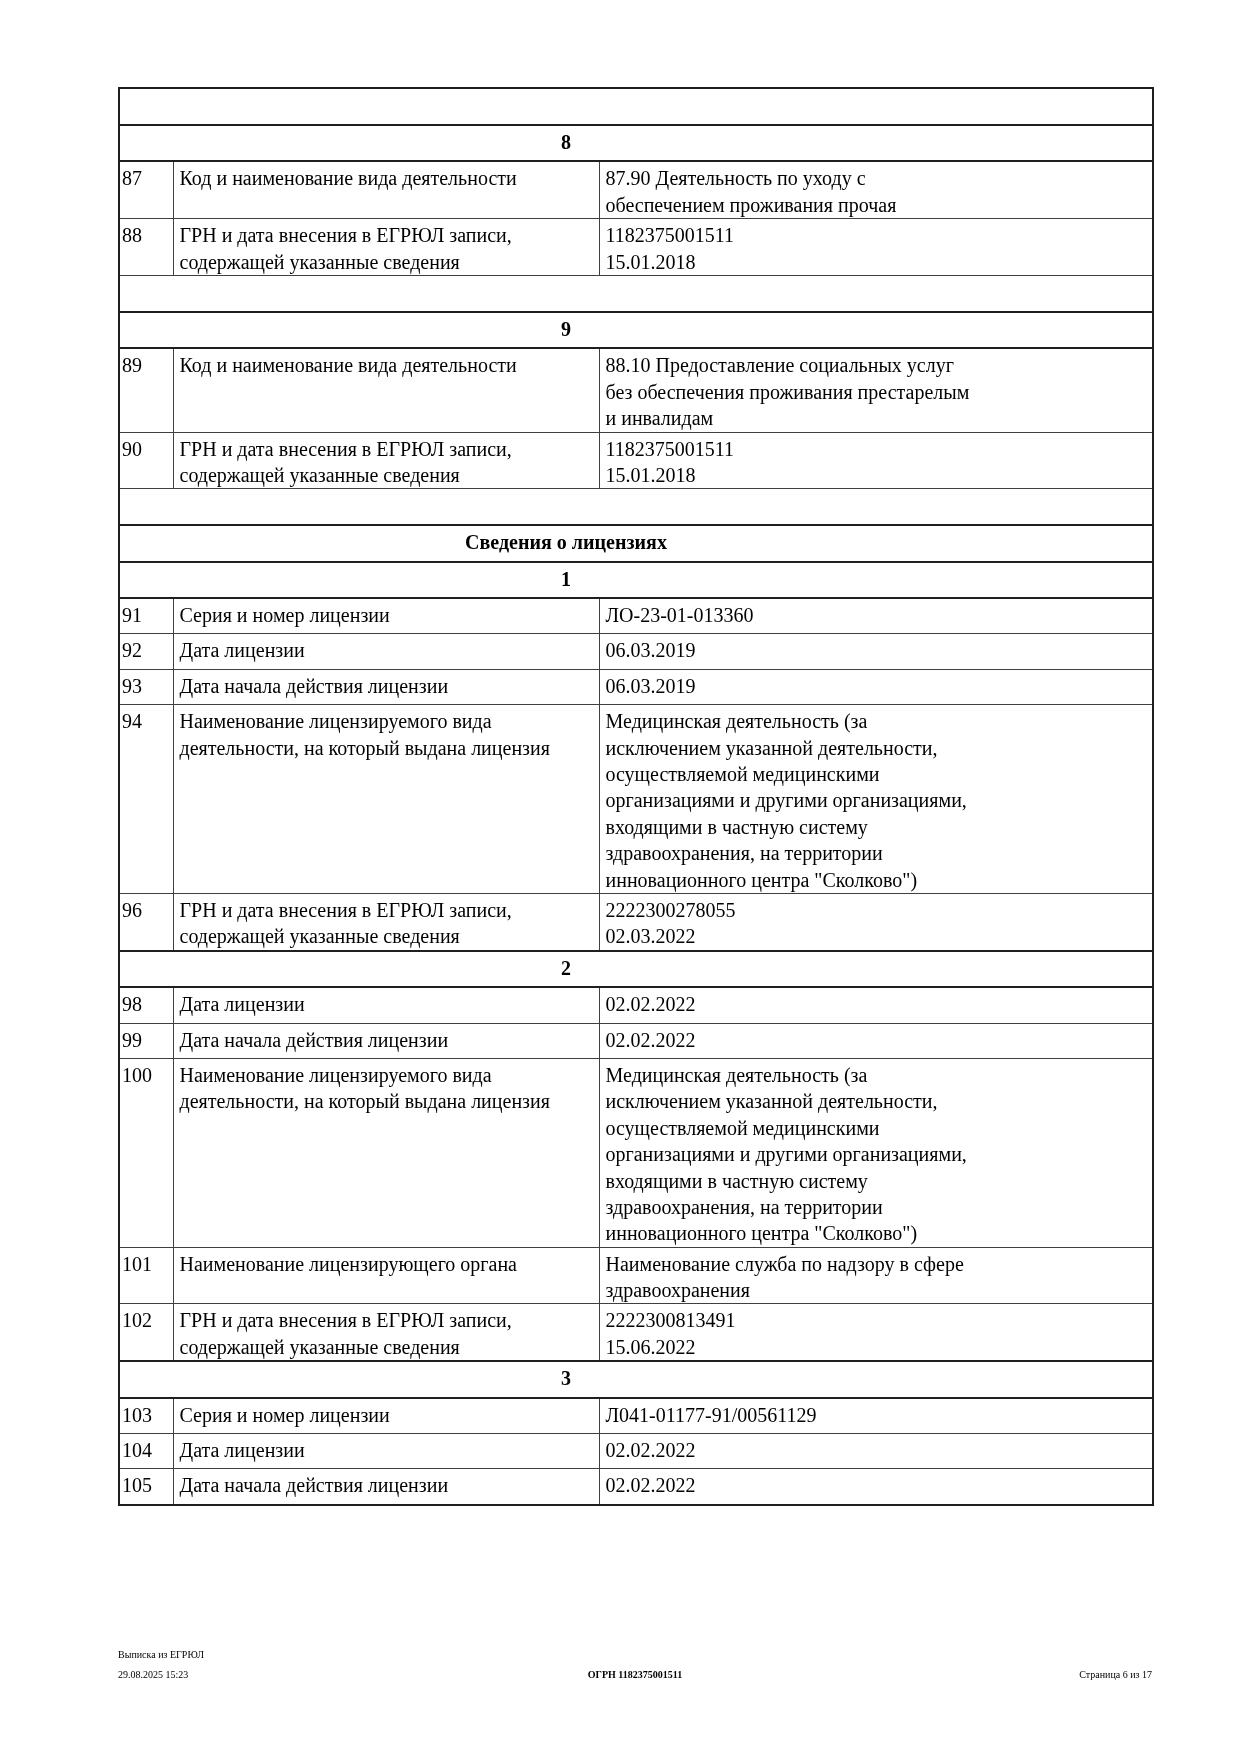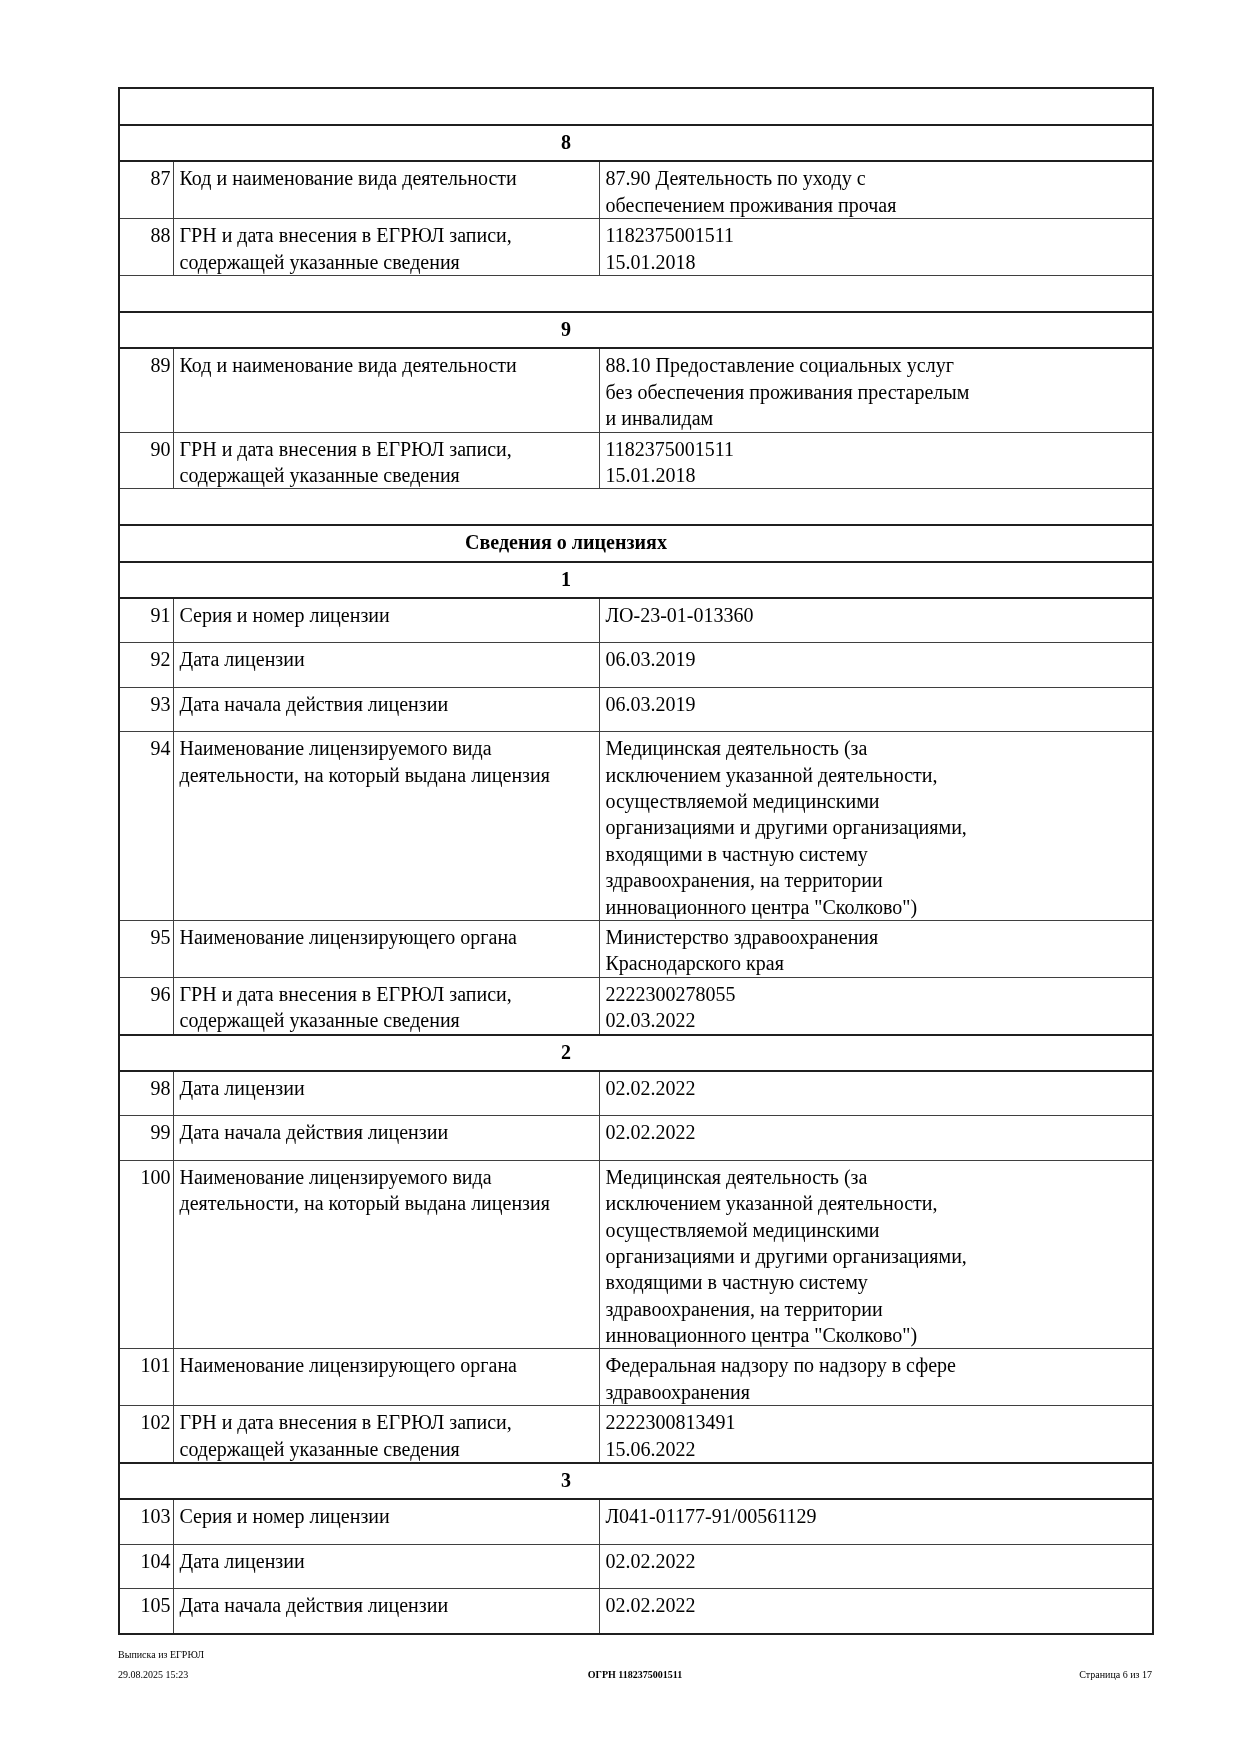--- a/index.html
+++ b/index.html
@@ -24,22 +24,22 @@
     border: 2px solid #1f1f1f;
     font-size: 20px;
     line-height: 1.32;
   }
   .doc-table td {
     border: 1px solid #3f3f3f;
     vertical-align: top;
     overflow: hidden;
   }
   .c-num {
-    text-align: right;
-    padding: 3px 2px 14px;
+    text-align: left;
+    padding: 3px 2px 5px;
     margin-top: 20px;
   }
   .c-label, .c-value {
     text-align: left;
     padding: 3px 8px 0 6px;
     white-space: pre-line;
   }
   .row-spacer td {
     height: 33px;
     border-bottom: 2px solid #1f1f1f;
@@ -166,26 +166,20 @@
 деятельности, на который выдана лицензия</td>
       <td class="c-value">Медицинская деятельность (за
 исключением указанной деятельности,
 осуществляемой медицинскими
 организациями и другими организациями,
 входящими в частную систему
 здравоохранения, на территории
 инновационного центра "Сколково")</td>
     </tr>
     <tr class="row-data">
-      <td class="c-num">95</td>
-      <td class="c-label">Наименование лицензирующего органа</td>
-      <td class="c-value">Министерство здравоохранения
-Краснодарского края</td>
-    </tr>
-    <tr class="row-data">
       <td class="c-num">96</td>
       <td class="c-label">ГРН и дата внесения в ЕГРЮЛ записи,
 содержащей указанные сведения</td>
       <td class="c-value">2222300278055
 02.03.2022</td>
     </tr>
     <tr class="row-section">
       <td colspan="3" class="c-section">2</td>
     </tr>
     <tr class="row-data">
@@ -206,21 +200,21 @@
 исключением указанной деятельности,
 осуществляемой медицинскими
 организациями и другими организациями,
 входящими в частную систему
 здравоохранения, на территории
 инновационного центра "Сколково")</td>
     </tr>
     <tr class="row-data">
       <td class="c-num">101</td>
       <td class="c-label">Наименование лицензирующего органа</td>
-      <td class="c-value">Федеральная надзору по надзору в сфере
+      <td class="c-value">Наименование служба по надзору в сфере
 здравоохранения</td>
     </tr>
     <tr class="row-data">
       <td class="c-num">102</td>
       <td class="c-label">ГРН и дата внесения в ЕГРЮЛ записи,
 содержащей указанные сведения</td>
       <td class="c-value">2222300813491
 15.06.2022</td>
     </tr>
     <tr class="row-section">

